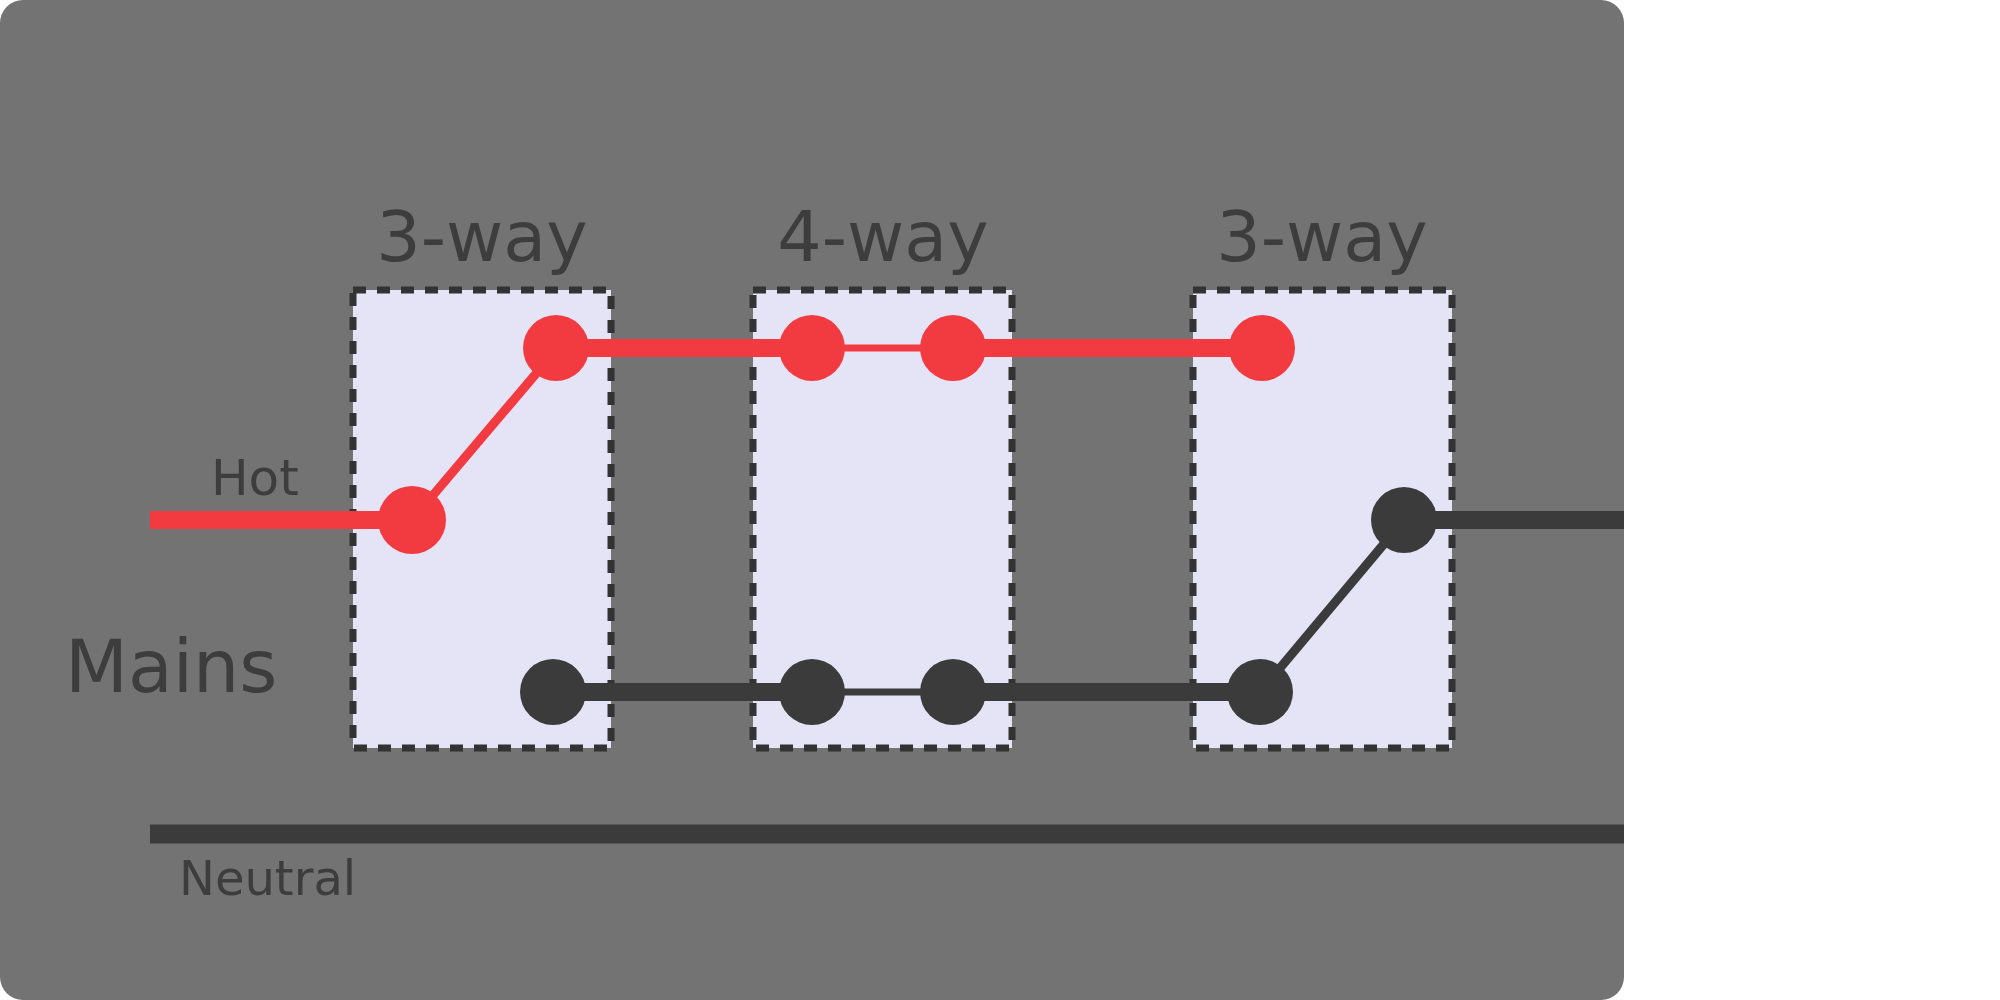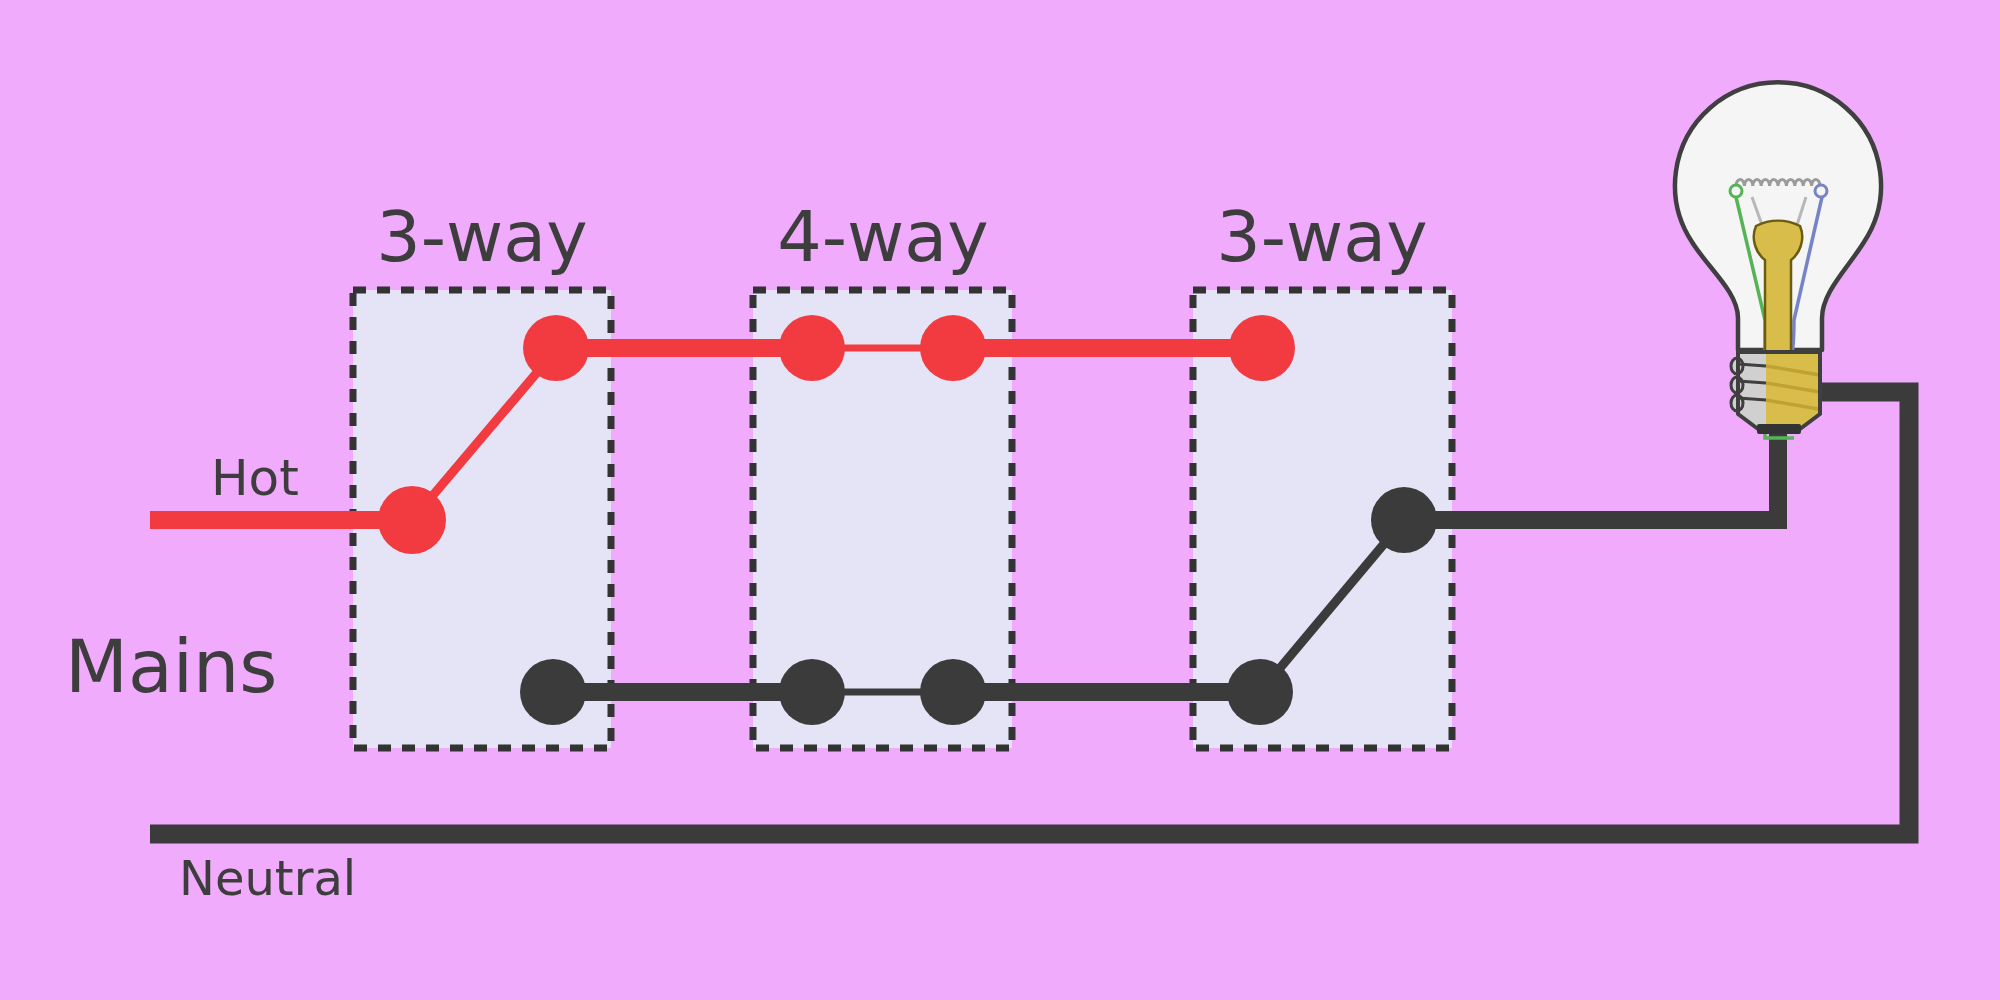--- a/index.html
+++ b/index.html
@@ -2,25 +2,26 @@
 <html><head>
 <meta charset="utf-8">
 <style>
   html, body {
     margin: 0;
     padding: 0;
     background: #ffffff;
   }
   .canvas {
     position: relative;
-    width: 2000px;
+    width: 1624px;
     height: 1000px;
-    background: #f0abfc;
+    background: #737373;
     overflow: hidden;
     font-family: "DejaVu Sans", sans-serif;
+    border-radius: 23px;
   }
   svg { display: block; }
   .switch-label {
     font-family: "DejaVu Sans", sans-serif;
     font-size: 70px;
     text-anchor: middle;
   }
   .mains-label {
     font-family: "DejaVu Sans", sans-serif;
     font-size: 73px;

